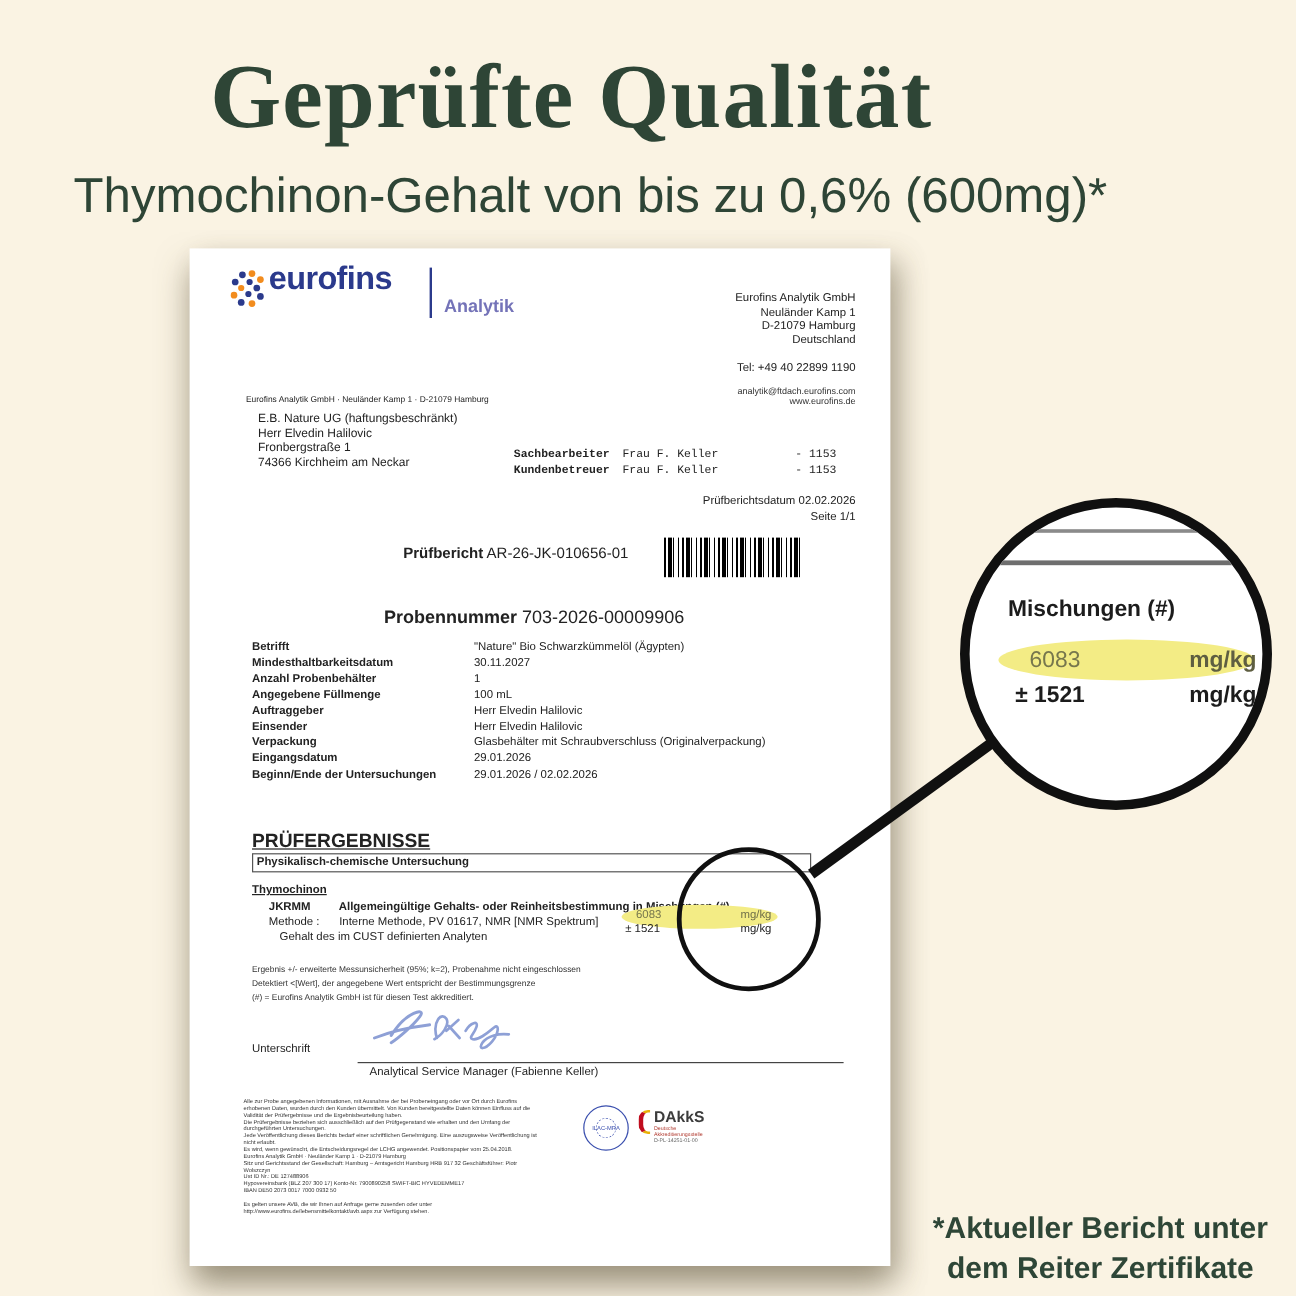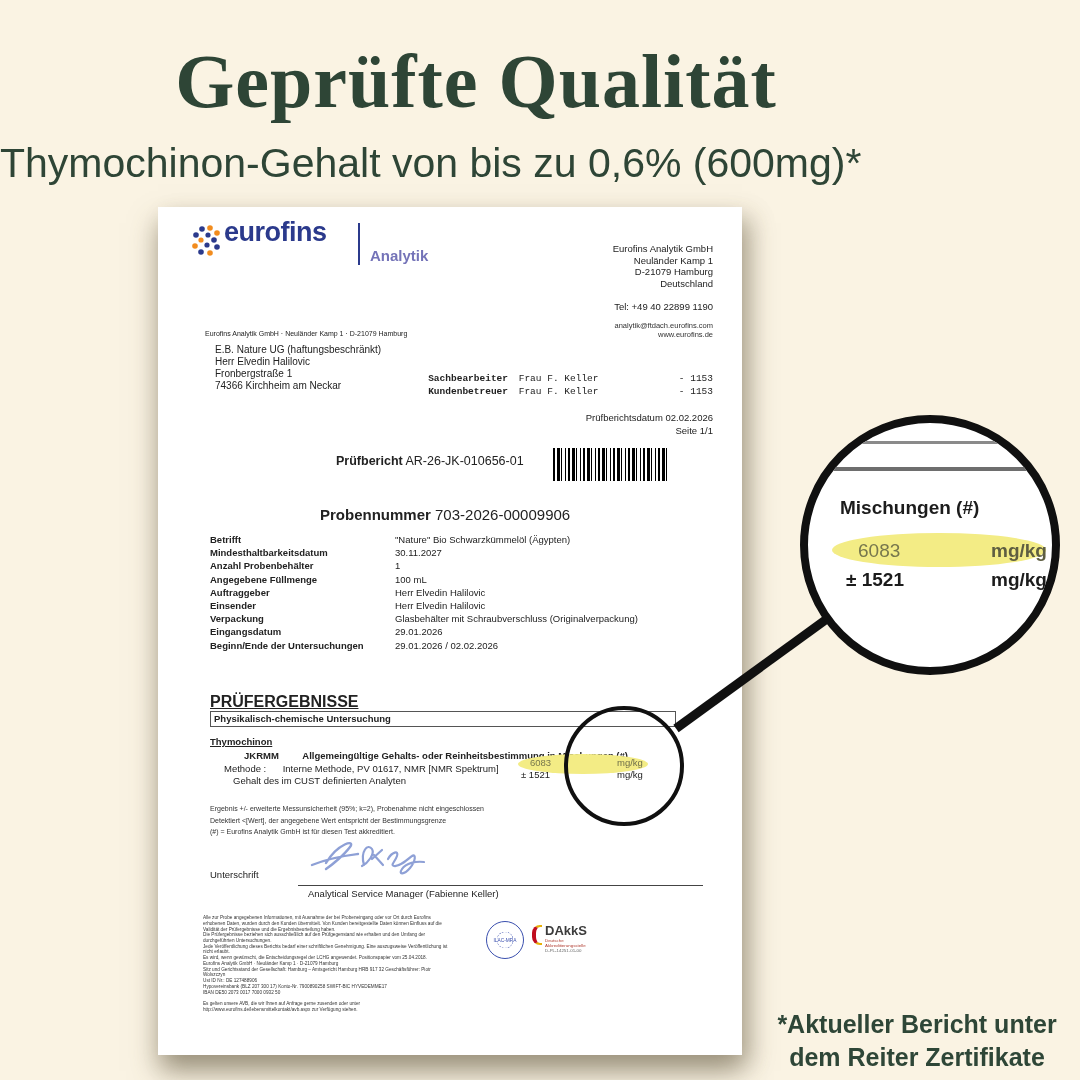--- a/index.html
+++ b/index.html
@@ -2,21 +2,21 @@
 <html><head>
 <meta charset="utf-8">
 <style>
   * { margin:0; padding:0; box-sizing:border-box; }
   html,body { width:1080px; height:1080px; }
   body { background:#faf3e3; font-family:"Liberation Sans", sans-serif; position:relative; overflow:hidden; }
 
   .title { position:absolute; top:38px; left:0; width:952px; text-align:center;
            font-family:"Liberation Serif", serif; font-weight:bold; font-size:76px;
            color:#2e4536; letter-spacing:1px; }
-  .subtitle { position:absolute; top:140px; left:0; width:984px; 
+  .subtitle { position:absolute; top:140px; left:0; width:984px; text-align:center;
               font-size:41px; color:#2e4536; }
 
   
   .doc { position:absolute; left:158px; top:207px; width:584px; height:848px; background:#fff;
          box-shadow:0 16px 26px rgba(95,85,60,.5), 10px 10px 22px rgba(95,85,60,.25); z-index:1;
          color:#222; }
 
   .logo-row { position:absolute; left:34px; top:14px; height:50px; }
   .logo-dots { position:absolute; left:0; top:4px; }
   .brand { position:absolute; left:32px; top:-4px; font-size:27px; font-weight:bold; color:#2b3a8c; letter-spacing:-0.5px; }
@@ -26,39 +26,39 @@
   .company-block { position:absolute; right:29px; top:36px; text-align:right; font-size:9.5px; line-height:11.5px; }
   .phone { position:absolute; right:29px; top:94px; font-size:9.5px; }
   .web-block { position:absolute; right:29px; top:114px; text-align:right; font-size:7.5px; line-height:9px; color:#333; }
   .sender-line { position:absolute; left:47px; top:123px; font-size:7px; color:#222; }
   .recipient { position:absolute; left:57px; top:137px; font-size:10px; line-height:12px; }
 
   .contacts { position:absolute; left:200px; top:166px; width:355px; }
   .contact-row { position:relative; height:13px; font-size:9.5px;font-family:Liberation Mono, monospace; }
   .contact-row .clabel { display:inline-block; width:150px; text-align:right; font-weight:bold; }
   .contact-row .cvalue { margin-left:5px; }
-  .contact-row .cext { position:absolute; right:0; top:0; }
+  .contact-row .cext { position:absolute; right:16px; top:0; }
   .report-date { position:absolute; right:29px; top:205px; font-size:9.5px; }
   .page-info { position:absolute; right:29px; top:218px; font-size:9.5px; }
 
   .report-title { position:absolute; left:178px; top:247px; font-size:12.5px; }
   .report-title b { font-weight:bold; }
   .barcode { position:absolute; left:395px; top:241px; width:117px; height:33px;
              background:repeating-linear-gradient(90deg,#000 0,#000 2px,#fff 2px,#fff 4px,#000 4px,#000 7px,#fff 7px,#fff 8px,#000 8px,#000 9px,#fff 9px,#fff 12px,#000 12px,#000 13px,#fff 13px,#fff 15px); }
   .sample-title { position:absolute; left:162px; top:299px; font-size:15px;text-align:center; }
 
   .details { position:absolute; left:52px; top:326px; width:500px; }
   .drow { display:flex; font-size:9.5px; line-height:13.2px; }
   .dlabel { width:185px; font-weight:bold; flex:none; }
 
   .results-heading { position:absolute; left:52px; top:486px; font-size:16px; font-weight:bold; text-decoration:underline; }
   .results-box { position:absolute; left:52px; top:504px; width:466px; height:16px; border:1.5px solid #555; font-size:9.5px; font-weight:bold; padding:1px 3px; }
   .analyte { position:absolute; left:52px; top:529px; font-size:9.5px; font-weight:bold; text-decoration:underline; }
   .test-row { position:absolute; left:66px; top:543px; font-size:9.5px; font-weight:bold; }
-  .test-row .code { display:inline-block; width:56px;margin-left:20px; }
+  .test-row .code { display:inline-block; width:56px; }
   .method-row { position:absolute; left:66px; top:556px; font-size:9.5px; }
   .method-row .mlabel { display:inline-block; width:56px; }
   .gehalt-label { position:absolute; left:75px; top:568px; font-size:9.5px; }
   .hl-ellipse { position:absolute; left:360px; top:547px; width:130px; height:20px; border-radius:50%; background:#f3ec85; }
   .val-6083 { position:absolute; left:372px; top:550px; font-size:9.5px; color:#77774d; }
   .unit-1 { position:absolute; left:459px; top:550px; font-size:9.5px; color:#6f6f49; }
   .val-unc { position:absolute; left:363px; top:562px; font-size:9.5px; }
   .unit-2 { position:absolute; left:459px; top:562px; font-size:9.5px; }
 
   .footnotes { position:absolute; left:52px; top:596px; font-size:7px; line-height:11.5px; color:#333; }

